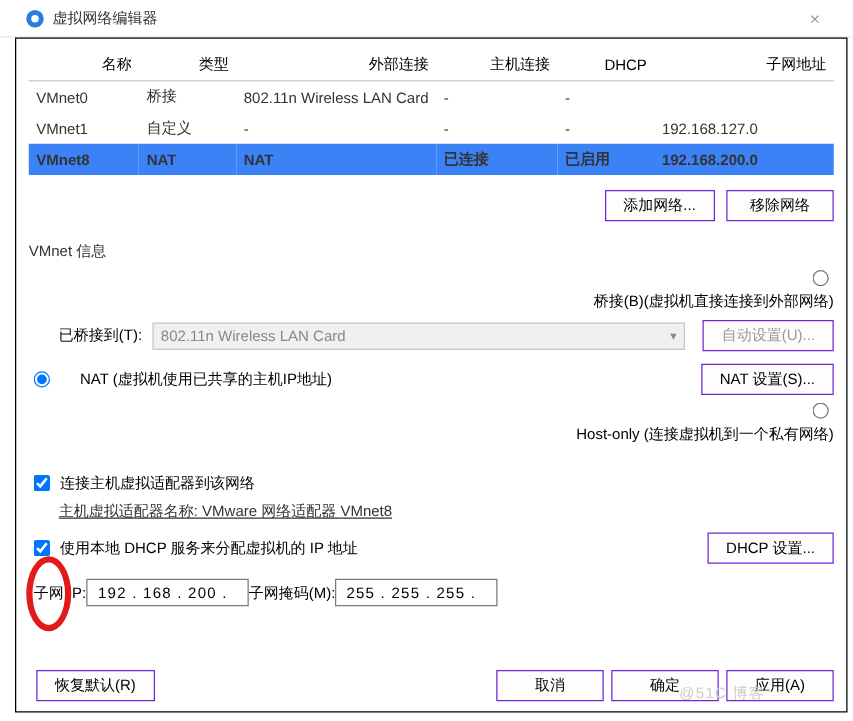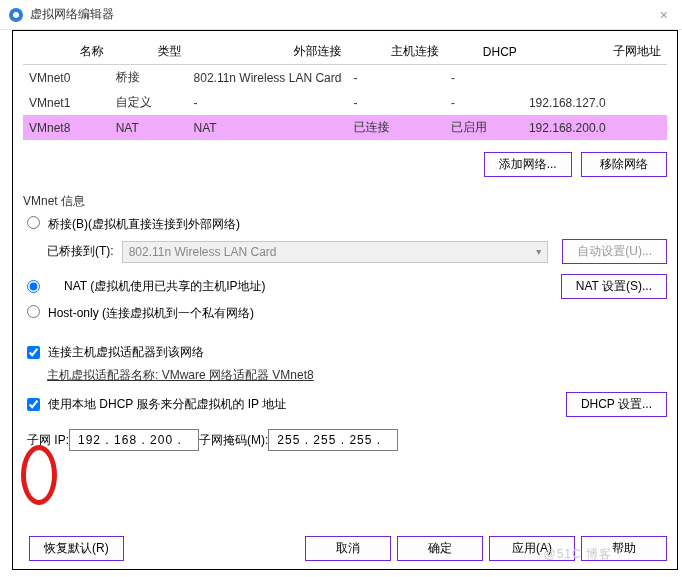--- a/index.html
+++ b/index.html
@@ -1,31 +1,31 @@
 <!DOCTYPE html>
 <html><head>
   <meta charset="utf-8">
   <style>
     * { box-sizing: border-box; margin: 0; padding: 0; }
     body { font-family: "Microsoft YaHei", "SimSun", sans-serif; font-size: 12px; background: #fff; width: 682px; height: 577px; overflow: hidden; position: relative; }
-    .titlebar { height: 30px; display: flex; align-items: center; padding: 0 8px; border-bottom: 1px solid #e5e5e5; background: #fff; }
+    .titlebar { height: 30px; display: flex; align-items: center; padding: 0 20px; border-bottom: 1px solid #e5e5e5; background: #fff; }
     .titlebar .icon { width: 16px; height: 16px; margin-right: 6px; }
     .titlebar .title { flex: 1; color: #333; font-size: 12px; }
     .titlebar .close { color: #999; font-size: 14px; padding: 0 6px; cursor: pointer; }
     .outer { padding: 0 4px 0 12px; }
     .body { border: 1px solid #000; padding: 8px 10px 10px 10px; height: 540px; position: relative; }
     .table { width: 100%; border-collapse: collapse; }
     .table th { text-align: right; font-weight: normal; padding: 4px 6px; border-bottom: 1px solid #d0d0d0; color: #000; }
     .table td { padding: 4px 6px; color: #333; }
-    .table tr.sel td { background: #f0abfc; }
+    .table tr.sel td { background: #3b82f6; font-weight: bold; }
     .net-btns { margin-top: 12px; text-align: right; }
     .wbtn { background: #fdfdfd; border: 1px solid #6d28d9; padding: 3px 14px; font-size: 12px; margin-left: 6px; cursor: pointer; min-width: 86px; }
     .wbtn:disabled { color: #999; }
     .section-title { margin-top: 16px; margin-bottom: 6px; color: #333; }
-    .radio-row { display: flex; align-items: flex-start; margin: 6px 0 6px 4px; gap: 4px; }
+    .radio-row { display: flex; align-items: flex-end; margin: 6px 0 6px 4px; gap: 4px; flex-direction: column; }
     .radio-row label { cursor: pointer; }
     .bridge-row { display: flex; align-items: center; margin: 6px 0 10px 24px; gap: 8px; }
     .bridge-row .combo { flex: 1; height: 22px; border: 1px solid #c8c8c8; background: #f0f0f0; color: #888; padding: 0 6px; display: flex; align-items: center; justify-content: space-between; }
     .nat-row { display: flex; align-items: center; justify-content: space-between; margin: 6px 0 6px 4px; }
     .check-row { display: flex; align-items: center; margin: 6px 0 6px 4px; gap: 4px; }
     .dhcp-row { display: flex; align-items: center; justify-content: space-between; margin: 4px 0 8px 4px; }
     .subnet-row { display: flex; align-items: center; gap: 0; margin: 12px 0 0 4px; }
     .ip-input { border: 1px solid #7a7a7a; padding: 3px 8px; font-family: inherit; font-size: 12px; width: 130px; text-align: center; letter-spacing: 1px; }
     .bottom-btns { position: absolute; bottom: 8px; left: 10px; right: 10px; display: flex; align-items: center; }
     .bottom-btns .spacer { flex: 1; }
@@ -147,20 +147,19 @@
     <span>子网掩码(M):</span>
     <input class="ip-input" value="255 . 255 . 255 .  0" style="">
   </div>
 
   <div class="bottom-btns">
     <button class="wbtn">恢复默认(R)</button>
     <span class="spacer"></span>
     <button class="wbtn">取消</button>
     <button class="wbtn">确定</button>
     <button class="wbtn">应用(A)</button>
-    <button class="wbtn">帮助</button>
   </div>
 
   <div class="redcircle"></div>
 </div>
 </div>
 
 <div class="watermark">@51C  博客</div>
 
 </body></html>

